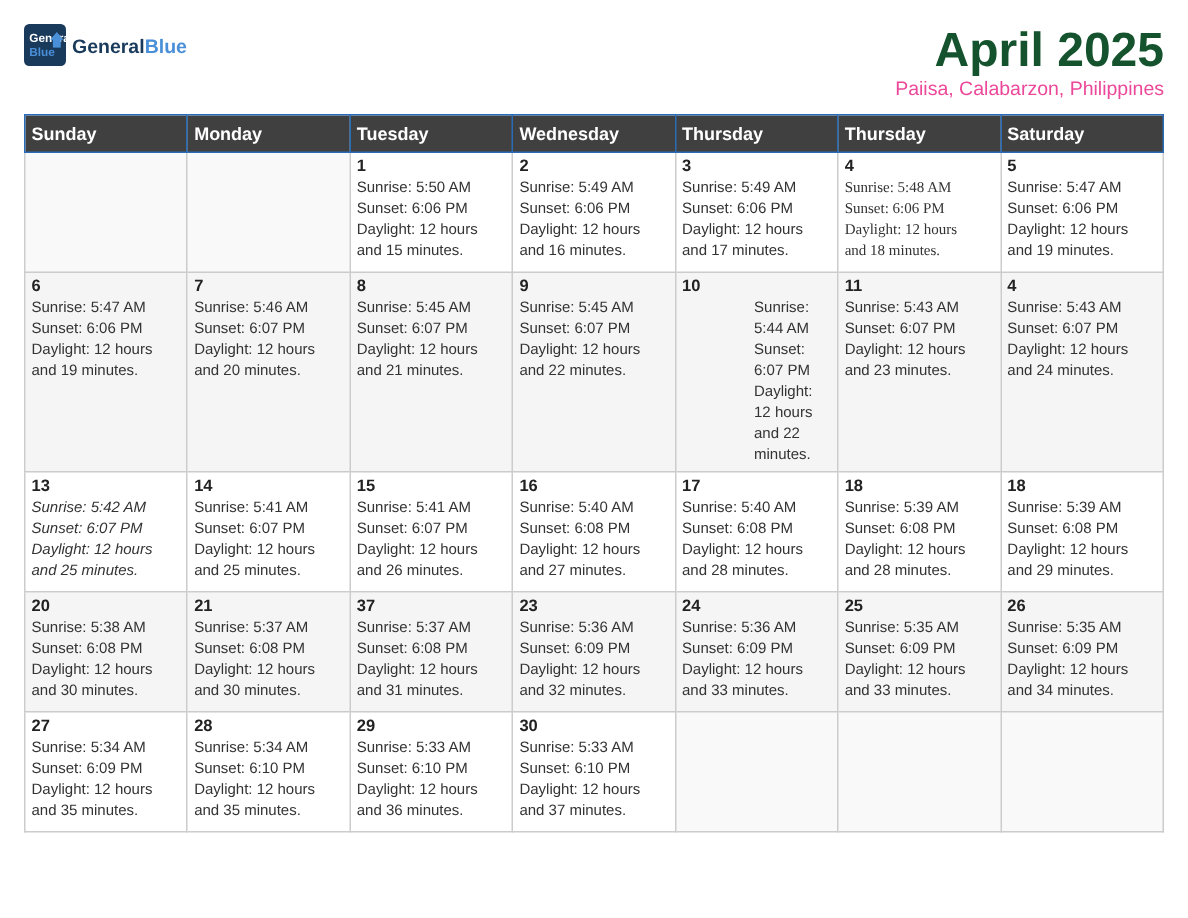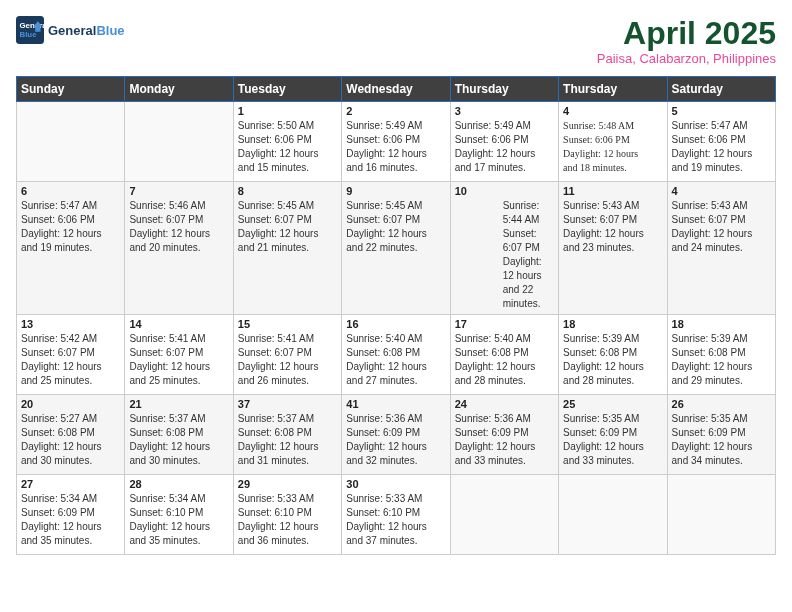--- a/index.html
+++ b/index.html
@@ -208,21 +208,21 @@
             <span class="day-num">4</span>
             <div class="day-info" style="white-space: pre-line;">Sunrise: 5:43 AM
 Sunset: 6:07 PM
 Daylight: 12 hours
 and 24 minutes.</div>
           </td>
         </tr>
         <tr>
           <td>
             <span class="day-num">13</span>
-            <div class="day-info" style="white-space: pre-line;">Sunrise: 5:42 AM
+            <div class="day-info" style="white-space: pre-line; font-style: italic;">Sunrise: 5:42 AM
 Sunset: 6:07 PM
 Daylight: 12 hours
 and 25 minutes.</div>
           </td>
           <td>
             <span class="day-num">14</span>
             <div class="day-info" style="white-space: pre-line;">Sunrise: 5:41 AM
 Sunset: 6:07 PM
 Daylight: 12 hours
 and 25 minutes.</div>
@@ -259,41 +259,41 @@
             <span class="day-num">18</span>
             <div class="day-info" style="white-space: pre-line;">Sunrise: 5:39 AM
 Sunset: 6:08 PM
 Daylight: 12 hours
 and 29 minutes.</div>
           </td>
         </tr>
         <tr class="row-shade">
           <td>
             <span class="day-num">20</span>
-            <div class="day-info" style="white-space: pre-line;">Sunrise: 5:27 AM
+            <div class="day-info" style="white-space: pre-line;">Sunrise: 5:38 AM
 Sunset: 6:08 PM
 Daylight: 12 hours
 and 30 minutes.</div>
           </td>
           <td>
             <span class="day-num">21</span>
             <div class="day-info" style="white-space: pre-line;">Sunrise: 5:37 AM
 Sunset: 6:08 PM
 Daylight: 12 hours
 and 30 minutes.</div>
           </td>
           <td>
             <span class="day-num">37</span>
             <div class="day-info" style="white-space: pre-line;">Sunrise: 5:37 AM
 Sunset: 6:08 PM
 Daylight: 12 hours
 and 31 minutes.</div>
           </td>
           <td>
-            <span class="day-num">41</span>
+            <span class="day-num">23</span>
             <div class="day-info" style="white-space: pre-line;">Sunrise: 5:36 AM
 Sunset: 6:09 PM
 Daylight: 12 hours
 and 32 minutes.</div>
           </td>
           <td>
             <span class="day-num">24</span>
             <div class="day-info" style="white-space: pre-line;">Sunrise: 5:36 AM
 Sunset: 6:09 PM
 Daylight: 12 hours

